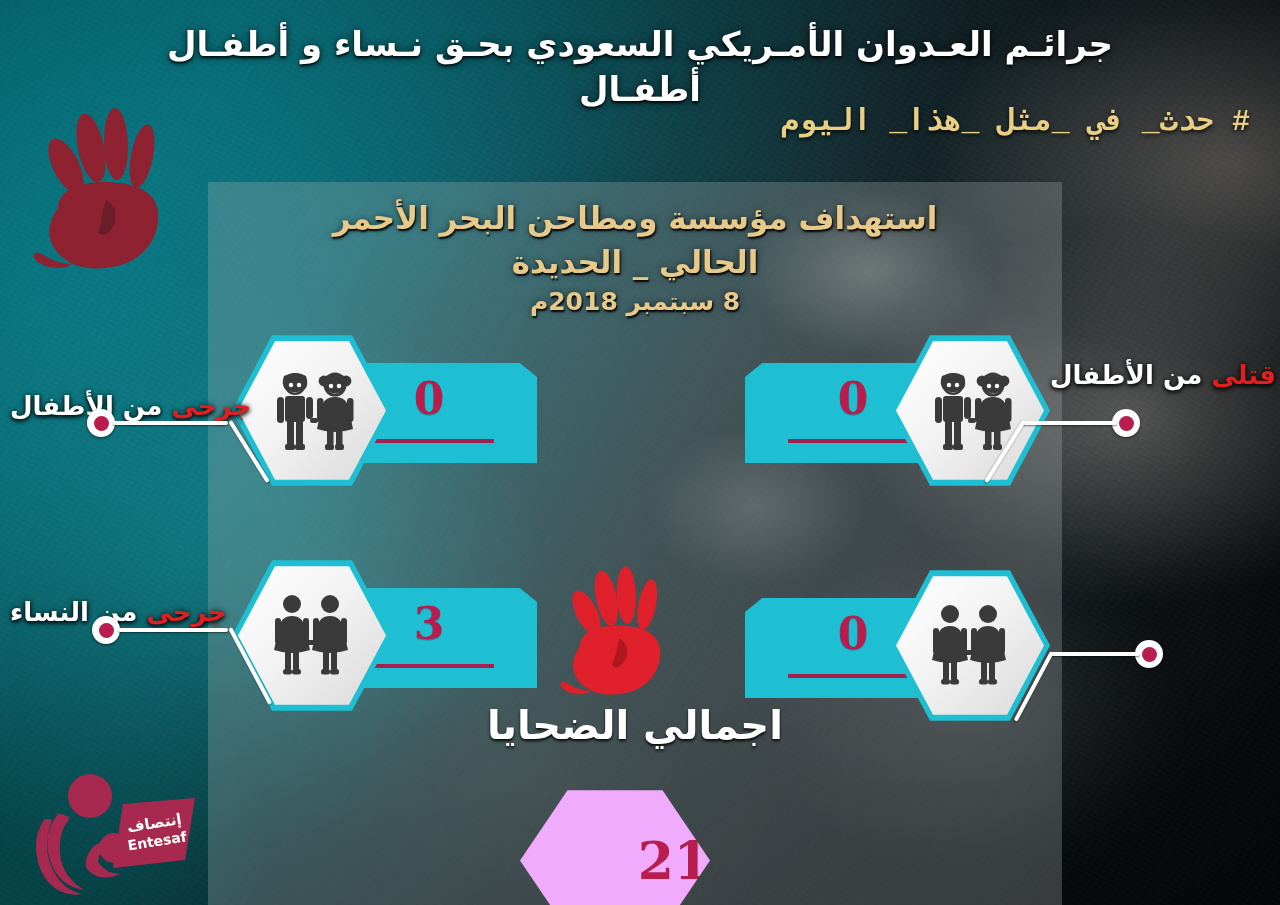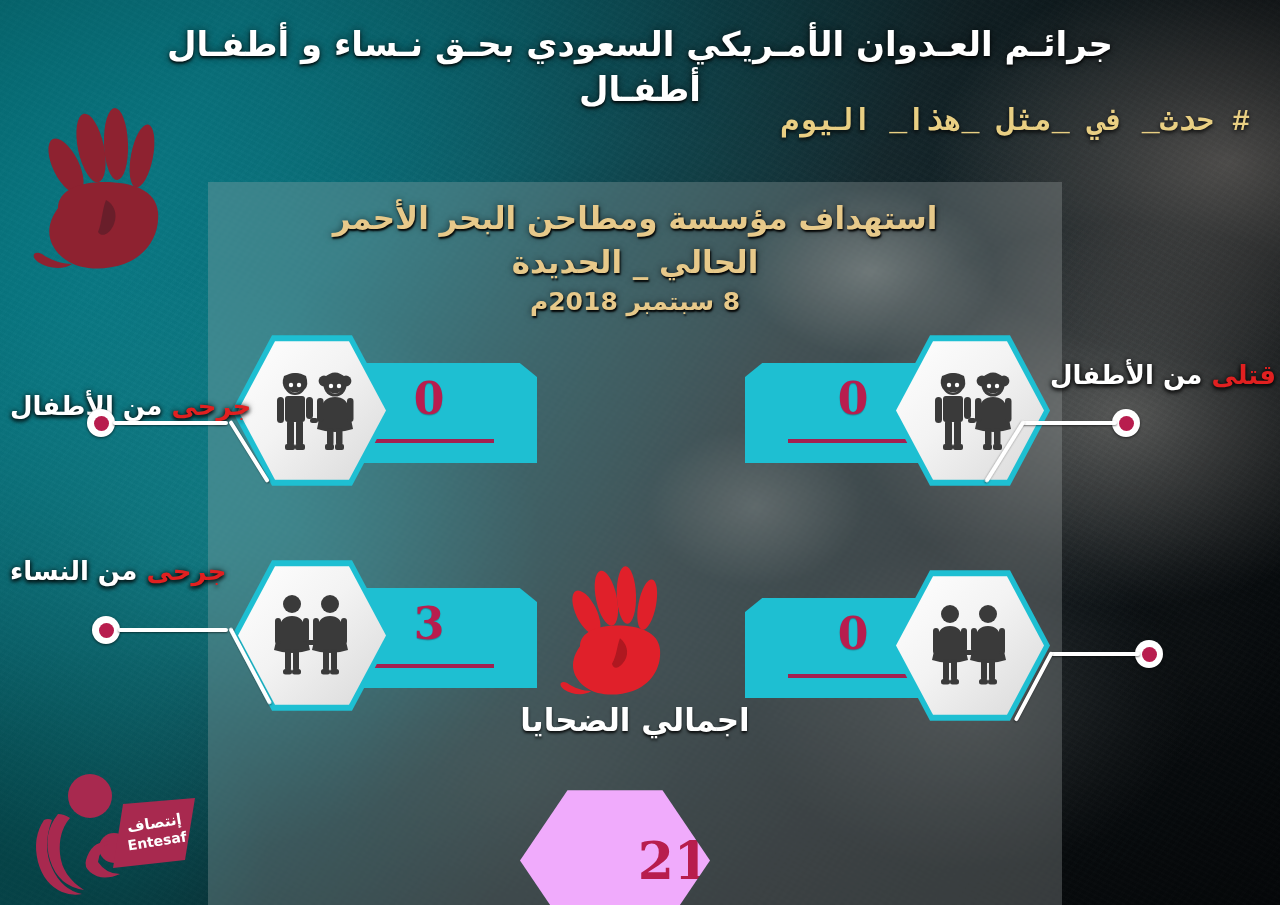--- a/index.html
+++ b/index.html
@@ -47,21 +47,21 @@
     color:#e9cf83;font-size:30px;font-weight:bold;
     text-shadow:0 2px 4px rgba(0,0,0,.9);font-family:Liberation Mono, monospace;}
 
   .subtitle{position:absolute;left:208px;width:854px;top:196px;text-align:center;
     color:#e7c98a;font-size:31px;font-weight:bold;line-height:1.42;
     text-shadow:1px 2px 2px rgba(0,0,0,.95), 0 0 7px rgba(0,0,0,.55);}
   .subtitle .ln{display:block;}
   .subtitle .ln.date{font-size:25px;}
 
   .total-label{position:absolute;left:208px;width:854px;top:702px;text-align:center;
-    color:#ffffff;font-size:31px;font-weight:bold;letter-spacing:1px;
+    color:#ffffff;font-size:40px;font-weight:bold;letter-spacing:1px;
     text-shadow:0 2px 3px rgba(0,0,0,.9);}
 
   
   .hexclip{-webkit-clip-path:polygon(25% 1.5%,75% 1.5%,100% 50%,75% 98.5%,25% 98.5%,0% 50%);
            clip-path:polygon(25% 1.5%,75% 1.5%,100% 50%,75% 98.5%,25% 98.5%,0% 50%);}
 
   .stat{position:absolute;width:305px;height:155px;}
   .stat .banner{position:absolute;top:30px;height:100px;width:215px;
     background:#1ebfd2;box-shadow:0 3px 6px rgba(0,0,0,.35);}
   .stat.ltr .banner{left:90px;
@@ -336,21 +336,21 @@
   <div class="sidelabel" style="right:4px;top:360px;">
     <span class="red">قتلى</span>
     <span>من الأطفال</span>
   </div>
   <div class="dot" style="left:1112px;top:409px;">
       <i></i>
     </div>
   <div class="hline" style="left:1022px;top:421px;width:95px;"></div>
   <div class="dline" style="left:1022px;top:421px;height:72px;transform:rotate(32deg);transform-origin:top center;"></div>
 
-  <div class="sidelabel" style="left:10px;top:556px;">
+  <div class="sidelabel" style="left:10px;top:597px;">
     <span class="red">جرحى</span>
     <span>من النساء</span>
   </div>
   <div class="dot" style="left:92px;top:616px;">
       <i></i>
     </div>
   <div class="hline" style="left:118px;top:628px;width:110px;"></div>
   <div class="dline" style="left:228px;top:628px;height:86px;transform:rotate(-28deg);transform-origin:top center;"></div>
 
   <div class="dot" style="left:1135px;top:640px;">

